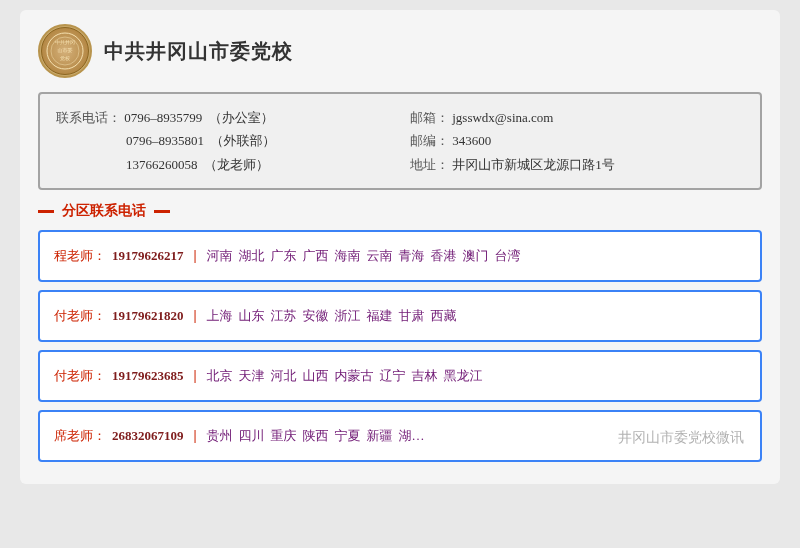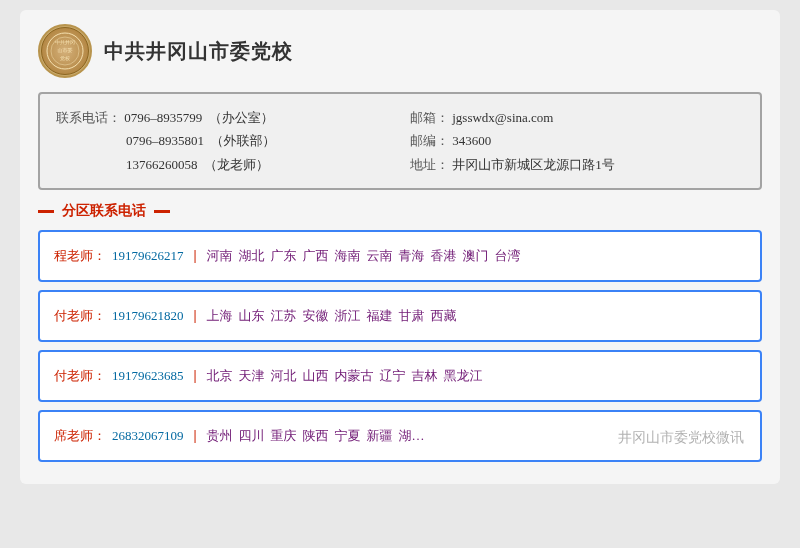--- a/index.html
+++ b/index.html
@@ -118,22 +118,22 @@
       display: flex;
       align-items: baseline;
       flex-wrap: wrap;
       gap: 0 6px;
     }
     .teacher-name {
       color: #cc2200;
       font-size: 13px;
     }
     .teacher-phone {
-      color: #0369a1;
-      font-weight: normal;
+      color: #7f1d1d;
+      font-weight: bold;
       font-size: 13px;
     }
     .divider-bar {
       color: #cc2200;
       margin: 0 4px;
       font-weight: bold;
     }
     .region-item {
       color: #701a75;
       font-size: 13px;

